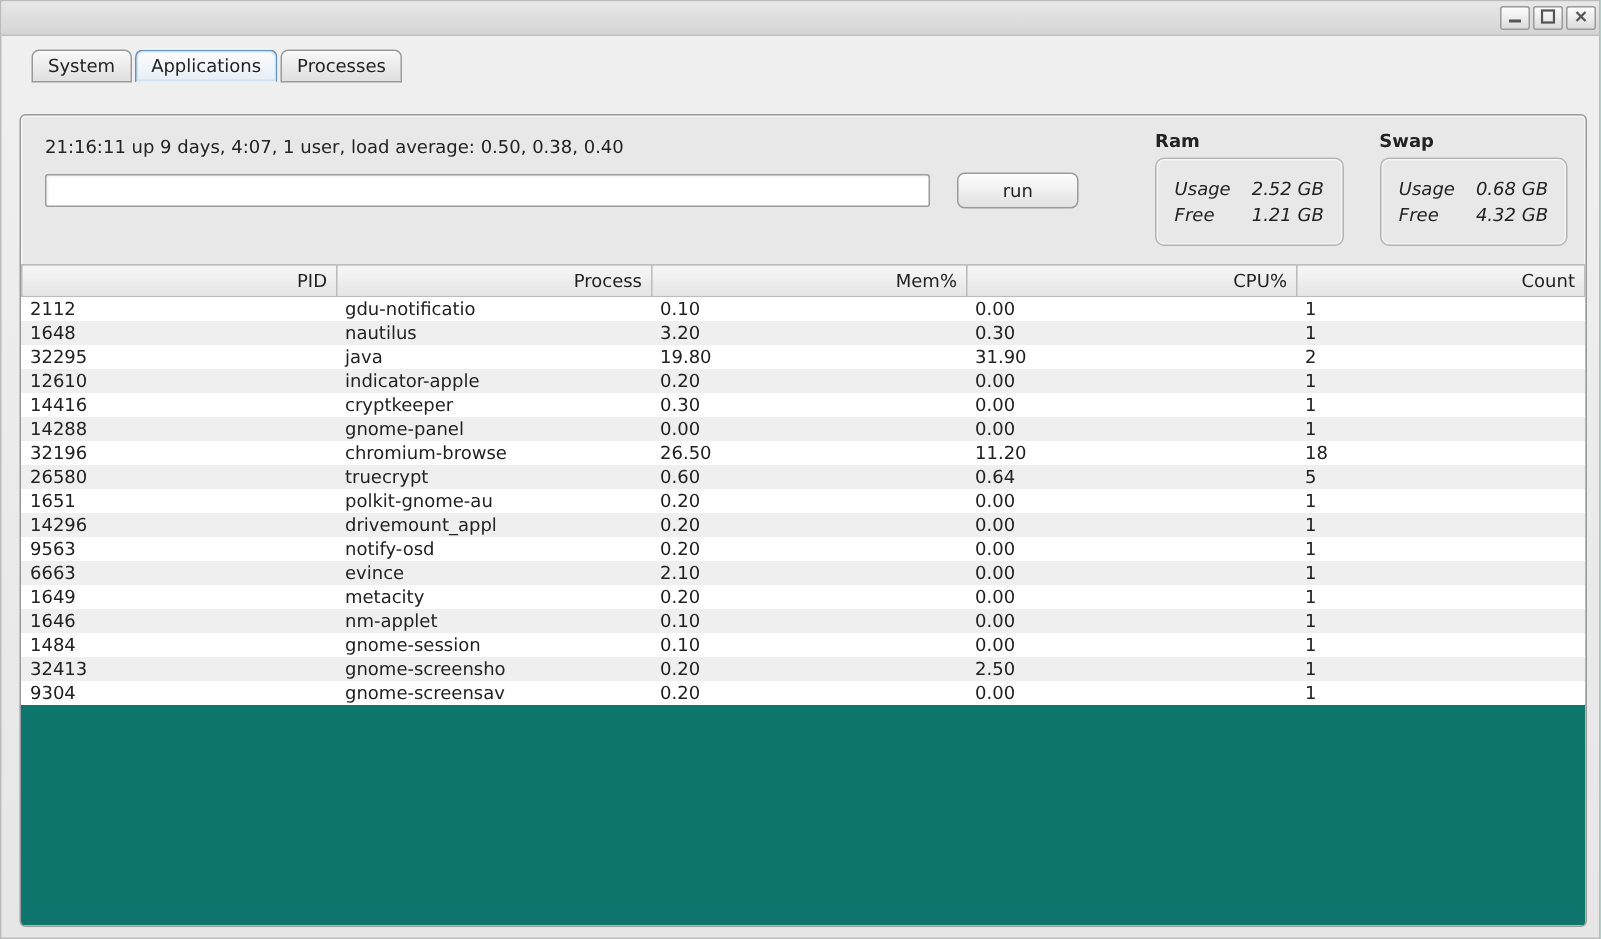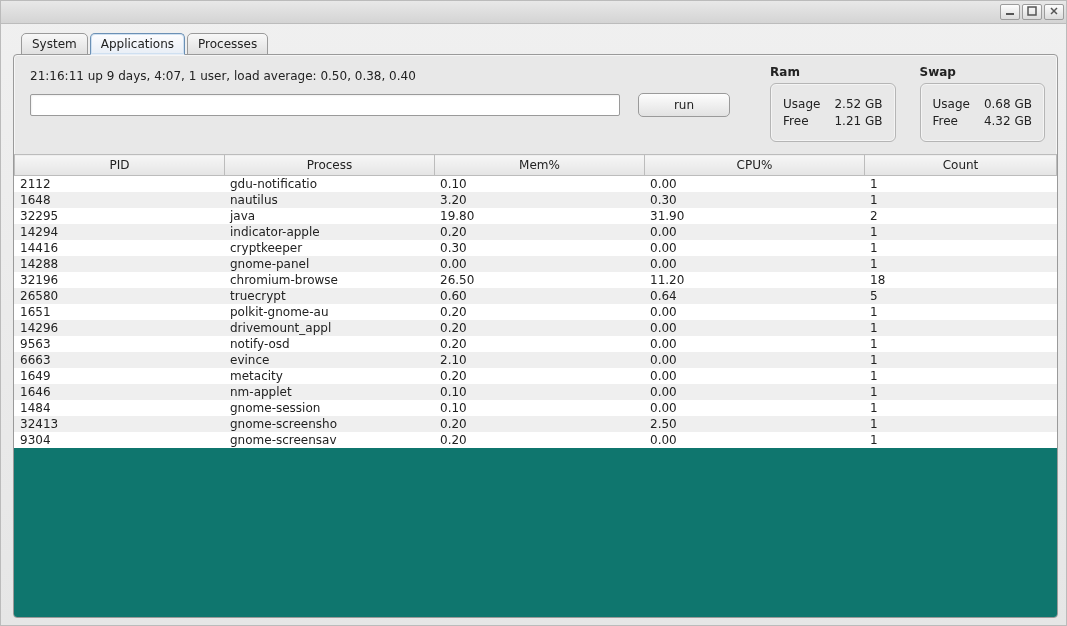--- a/index.html
+++ b/index.html
@@ -45,20 +45,21 @@
     color: #555;
     cursor: pointer;
   }
   .titlebar .tbtn svg { width:10px; height:10px; }
   .content {
     padding: 6px 8px 8px 12px;
     box-sizing: border-box;
     height: calc(100% - 22px);
     display:flex;
     flex-direction:column;
+    gap:22px;
   }
   .tabs {
     display: flex;
     align-items: flex-end;
     margin-left: 8px;
     height: 24px;
   }
   .tab {
     padding: 3px 10px;
     border: 1px solid #9a9a9a;
@@ -113,21 +114,21 @@
     border: 1px solid #9a9a9a;
     background: #fff;
     border-radius: 2px;
     box-shadow: inset 1px 1px 2px rgba(0,0,0,0.06);
     padding: 0 4px;
     box-sizing: border-box;
     font-family: inherit;
     font-size: 12px;
   }
   .runbtn {
-    width: 92px;
+    width: 81px;
     height: 24px;
     border: 1px solid #9a9a9a;
     border-radius: 5px;
     background: linear-gradient(to bottom, #fdfdfd, #e2e2e2);
     cursor: pointer;
     font-family: inherit;
     font-size: 12px;
     color: #222;
   }
   .infocards {
@@ -148,38 +149,39 @@
     border-radius: 6px;
     padding: 10px 12px;
     background: #e8e8e8;
     box-shadow: inset 0 0 0 1px #f4f4f4;
   }
   .card-row {
     display: flex;
     justify-content: space-between;
     gap: 14px;
     margin: 3px 0;
+    font-style: italic;
   }
   .card-row .k { color:#222; }
   .card-row .v { color:#222; }
   .tablewrap {
     flex:1;
     margin: 4px 0 0 0;
     overflow: hidden;
     display:flex;
     flex-direction:column;
     border-top: none;
   }
   table {
     border-collapse: collapse;
     width: 100%;
     table-layout: fixed;
   }
   thead th {
-    text-align: center;
+    text-align: right;
     font-weight: normal;
     background: linear-gradient(to bottom, #f7f7f7 0%, #e4e4e4 100%);
     border: 1px solid #bcbcbc;
     border-left: none;
     padding: 3px 6px;
     color: #222;
     height: 18px;
     box-sizing: border-box;
     position: relative;
   }
@@ -330,21 +332,21 @@
                   <td>1</td>
                 </tr>
                 <tr>
                   <td>32295</td>
                   <td>java</td>
                   <td>19.80</td>
                   <td>31.90</td>
                   <td>2</td>
                 </tr>
                 <tr>
-                  <td>14294</td>
+                  <td>12610</td>
                   <td>indicator-apple</td>
                   <td>0.20</td>
                   <td>0.00</td>
                   <td>1</td>
                 </tr>
                 <tr>
                   <td>14416</td>
                   <td>cryptkeeper</td>
                   <td>0.30</td>
                   <td>0.00</td>

